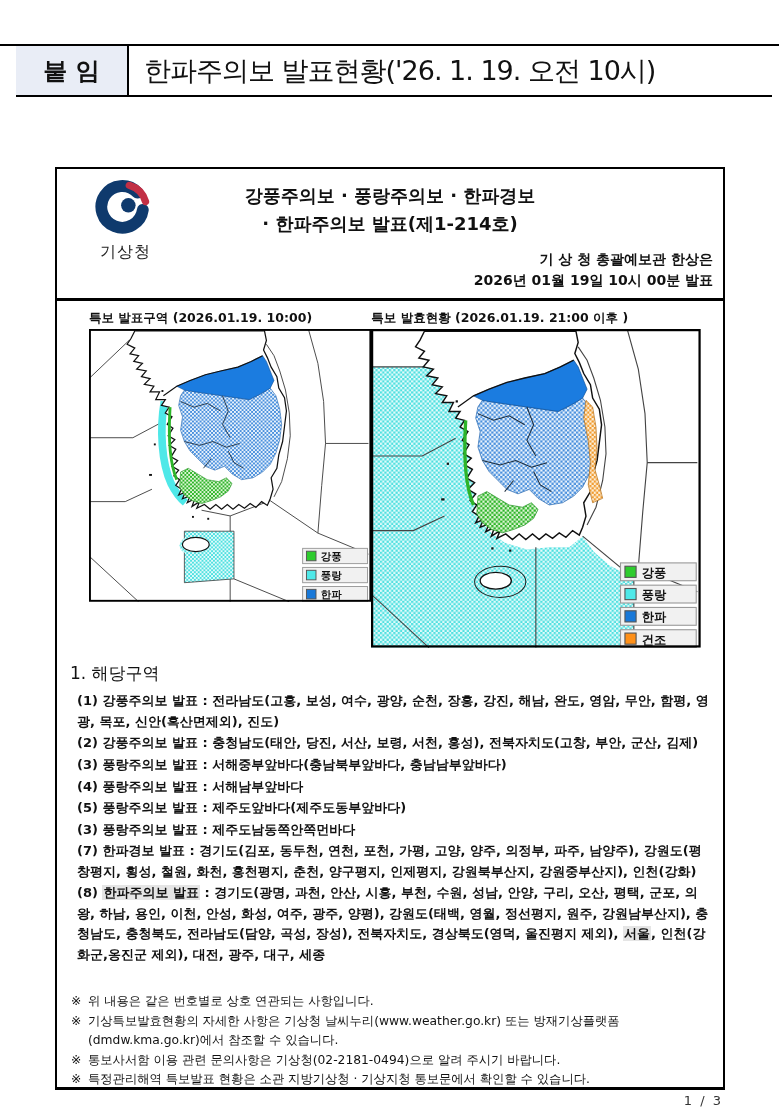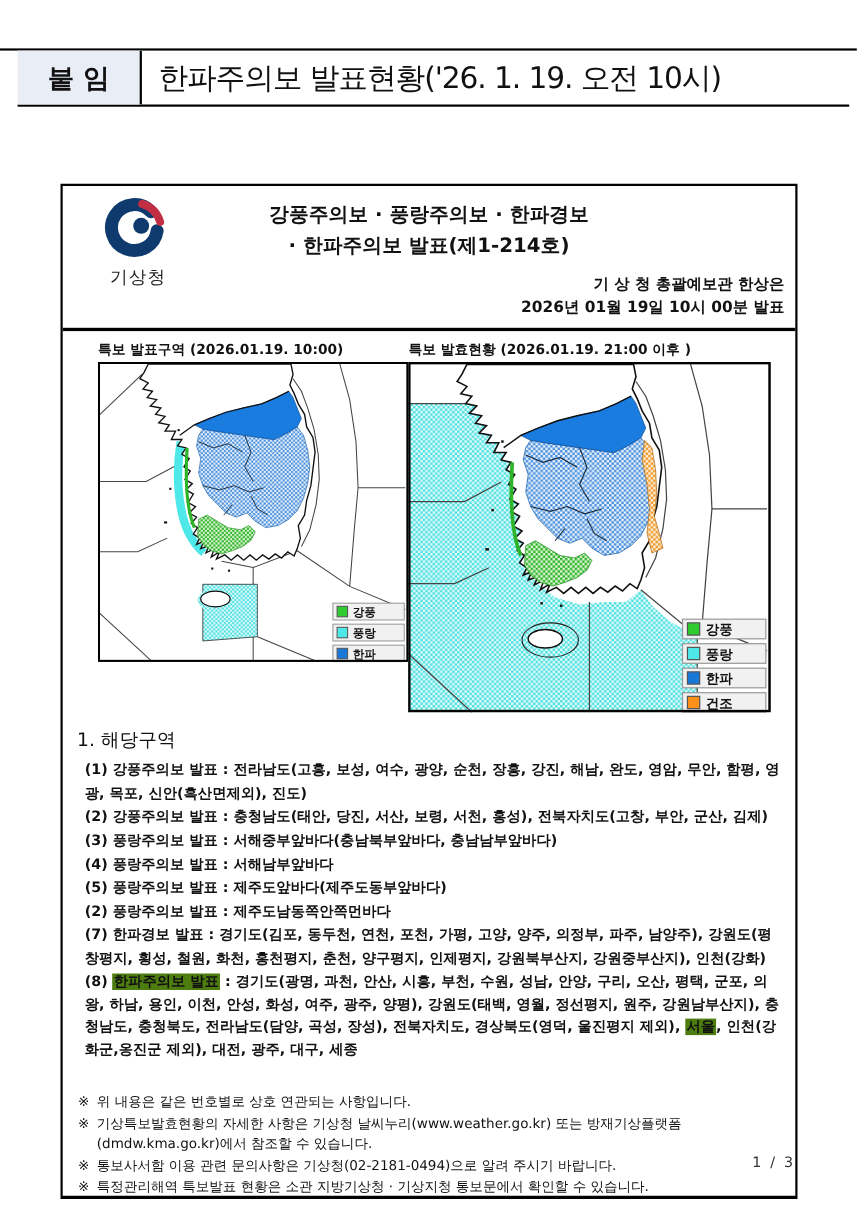--- a/index.html
+++ b/index.html
@@ -40,28 +40,28 @@
 
   .maps-row { display:flex; justify-content:space-between; padding:9px 22px 2px 32px; }
   .map-block { width:298px; }
   .map-block.right { width:348px; }
   .map-title { text-align:left; font-size:12.5px; font-weight:bold; margin-bottom:2px; white-space:nowrap; }
   .map-svg { display:block; width:100%; }
 
   .area { padding:4px 12px 0 13px; font-size:13px; font-weight:600; line-height:1.58; }
   .area-heading { font-size:17px; font-weight:normal; margin:6px 0 5px 0; }
   .area-item { margin-left:7px; margin-bottom:1px; }
-  .hl { background:#4d7c0f; padding:0 1px; }
+  .hl { background:#e5e5e5; padding:0 1px; }
 
   .notes { padding:26px 12px 0 14px; font-size:12.3px; font-weight:500; line-height:1.58; }
   .note { display:flex; }
   .note-marker { width:17px; flex:0 0 17px; }
   .note-text { flex:1; }
 
-  .page-num { position:absolute; top:1050px; right:56px; font-size:13px; color:#333; letter-spacing:2px; }
+  .page-num { position:absolute; top:1093px; right:56px; font-size:13px; color:#333; letter-spacing:2px; }
 
   text.leg { font-size:11px; font-weight:bold; fill:#111; }
 </style>
 </head>
 <body>
 
 <div class="top-rule"></div>
 <div class="attach-header">
   <div class="attach-cell">붙 임</div>
   <div class="title-cell">한파주의보 발표현황('26. 1. 19. 오전 10시)</div>
@@ -258,21 +258,21 @@
     </div>
   </div>
 
   <div class="area">
     <div class="area-heading">1. 해당구역</div>
     <div class="area-item">(1) 강풍주의보 발표 : 전라남도(고흥, 보성, 여수, 광양, 순천, 장흥, 강진, 해남, 완도, 영암, 무안, 함평, 영광, 목포, 신안(흑산면제외), 진도)</div>
     <div class="area-item">(2) 강풍주의보 발표 : 충청남도(태안, 당진, 서산, 보령, 서천, 홍성), 전북자치도(고창, 부안, 군산, 김제)</div>
     <div class="area-item">(3) 풍랑주의보 발표 : 서해중부앞바다(충남북부앞바다, 충남남부앞바다)</div>
     <div class="area-item">(4) 풍랑주의보 발표 : 서해남부앞바다</div>
     <div class="area-item">(5) 풍랑주의보 발표 : 제주도앞바다(제주도동부앞바다)</div>
-    <div class="area-item">(2) 풍랑주의보 발표 : 제주도남동쪽안쪽먼바다</div>
+    <div class="area-item">(3) 풍랑주의보 발표 : 제주도남동쪽안쪽먼바다</div>
     <div class="area-item">(7) 한파경보 발표 : 경기도(김포, 동두천, 연천, 포천, 가평, 고양, 양주, 의정부, 파주, 남양주), 강원도(평창평지, 횡성, 철원, 화천, 홍천평지, 춘천, 양구평지, 인제평지, 강원북부산지, 강원중부산지), 인천(강화)</div>
     <div class="area-item"><span>(8) </span><span class="hl">한파주의보 발표</span><span> : 경기도(광명, 과천, 안산, 시흥, 부천, 수원, 성남, 안양, 구리, 오산, 평택, 군포, 의왕, 하남, 용인, 이천, 안성, 화성, 여주, 광주, 양평), 강원도(태백, 영월, 정선평지, 원주, 강원남부산지), 충청남도, 충청북도, 전라남도(담양, 곡성, 장성), 전북자치도, 경상북도(영덕, 울진평지 제외), </span><span class="hl">서울</span><span>, 인천(강화군,옹진군 제외), 대전, 광주, 대구, 세종</span></div>
   </div>
 
   <div class="notes">
     <div class="note">
       <span class="note-marker">※</span>
       <span class="note-text">위 내용은 같은 번호별로 상호 연관되는 사항입니다.</span>
     </div>
     <div class="note">

